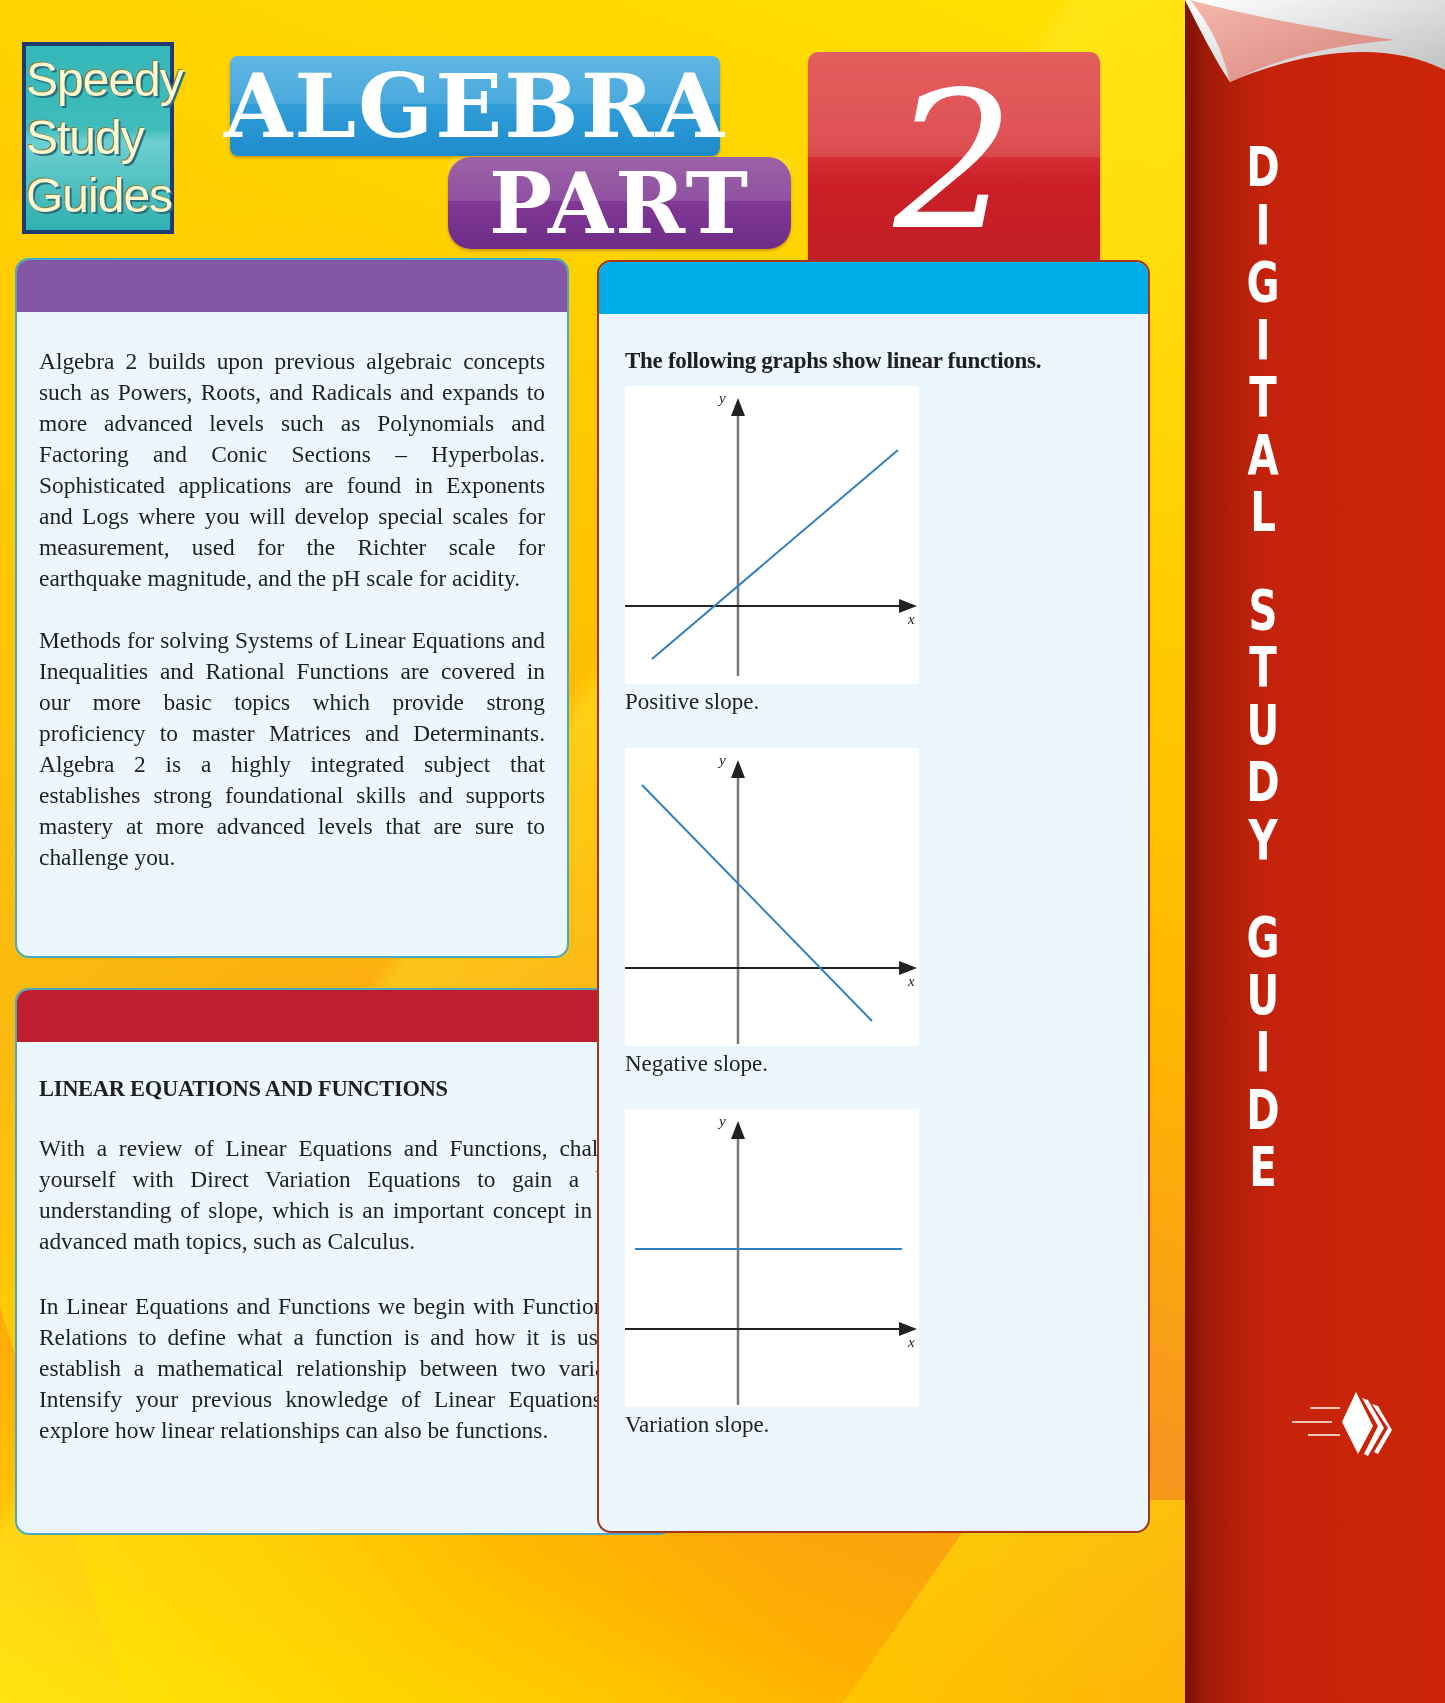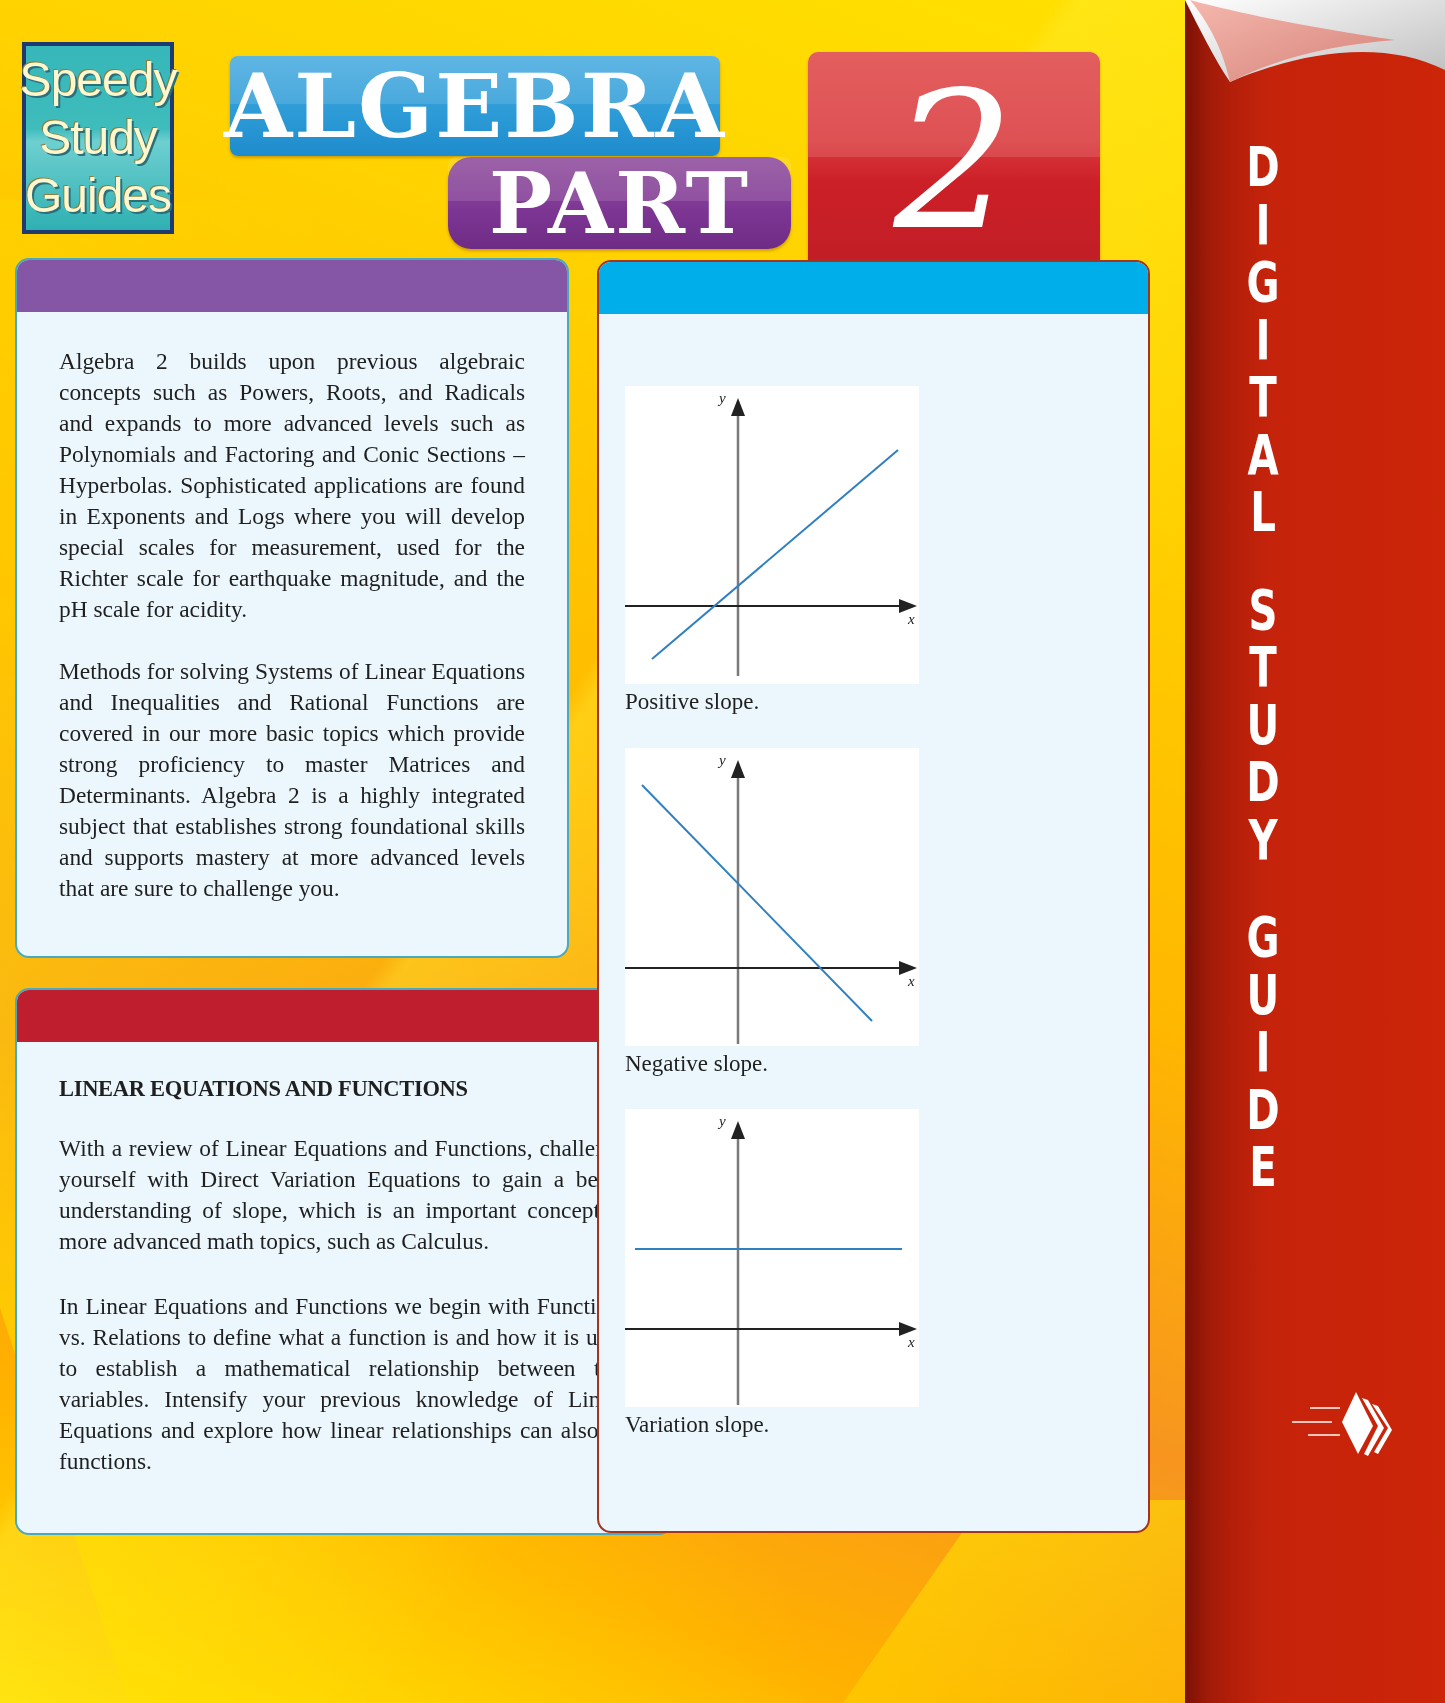--- a/index.html
+++ b/index.html
@@ -14,21 +14,21 @@
     position: absolute; pointer-events: none;
   }
   .ray1 { left: -100px; top: 200px; width: 700px; height: 1600px; background: linear-gradient(90deg, rgba(255,225,0,0.55), rgba(255,200,0,0)); transform: skewX(18deg); }
   .ray2 { left: 880px; top: 1500px; width: 500px; height: 300px; background: linear-gradient(160deg, rgba(255,230,0,0.6), rgba(255,180,0,0)); transform: skewX(-35deg); }
 
   
   .logo {
     position: absolute; left: 22px; top: 42px; width: 152px; height: 192px;
     background: linear-gradient(180deg, #36b7b9 0%, #3fbcbc 45%, #6ecfd0 52%, #2fb0b2 100%);
     border: 4px solid #1e3a6e; box-sizing: border-box;
-    display: flex; flex-direction: column; align-items: center; justify-content: center;
+    display: flex; flex-direction: column; justify-content: center;
   }
   .logo span {
     font-family: "Liberation Sans", "DejaVu Sans", sans-serif;
     font-size: 48px; line-height: 58px; color: #fdf7cf;
     text-shadow: 2px 2px 0 #2a6f7c, -1px -1px 0 #8a7e3a;
     letter-spacing: -1px;
   }
 
   
   .banner {
@@ -64,21 +64,21 @@
     box-sizing: border-box; overflow: hidden;
   }
   .panel-head { height: 52px; }
   .panel-intro { left: 15px; top: 258px; width: 554px; height: 700px; border: 2px solid #48a9c0; }
   .panel-intro .panel-head { background: #8656a6; }
   .panel-linear { left: 15px; top: 988px; width: 658px; height: 547px; border: 2px solid #48a9c0; }
   .panel-linear .panel-head { background: #be1e2d; }
   .panel-graphs { left: 597px; top: 260px; width: 553px; height: 1273px; border: 2px solid #a3341f; }
   .panel-graphs .panel-head { background: #00aeea; }
 
-  .panel-body { padding: 0 42px; }
+  .panel-body { padding: 0 22px; }
   .para {
     font-size: 23.4px; line-height: 31px; color: #1f1f1f;
     text-align: justify; margin: 0;
   }
   .intro-p1 { margin-top: 34px; }
   .intro-p2 { margin-top: 31px; }
   .section-title {
     font-size: 22.5px; font-weight: bold; color: #1f1f1f; margin: 34px 0 0 0;
     letter-spacing: -0.3px;
   }
@@ -149,20 +149,23 @@
   <div class="panel-head"></div>
   <div class="panel-body">
     <h2 class="section-title">LINEAR EQUATIONS AND FUNCTIONS</h2>
     <p class="para lin-p2">With a review of Linear Equations and Functions, challenge yourself with Direct Variation Equations to gain a better understanding of slope, which is an important concept in more advanced math topics, such as Calculus.</p>
     <p class="para lin-p1">In Linear Equations and Functions we begin with Functions vs. Relations to define what a function is and how it is used to establish a mathematical relationship between two variables. Intensify your previous knowledge of Linear Equations and explore how linear relationships can also be functions.</p>
   </div>
 </div>
 
 <div class="panel panel-graphs">
   <div class="panel-head"></div>
+  <div class="panel-body" style="padding: 0 26px;">
+    <p class="graphs-intro">The following graphs show linear functions.</p>
+  </div>
 
   <div class="graph-block g1">
     <svg class="graph-frame" viewBox="0 0 294 298">
       <rect width="294" height="298" fill="#ffffff"></rect>
       <line x1="113" y1="290" x2="113" y2="25" stroke="#7a7a7a" stroke-width="2.5"></line>
       <polygon points="113,12 106,30 120,30" fill="#222"></polygon>
       <line x1="0" y1="220" x2="282" y2="220" stroke="#222" stroke-width="2"></line>
       <polygon points="292,220 274,213 274,227" fill="#222"></polygon>
       <line x1="27" y1="273" x2="273" y2="64" stroke="#2f7fc1" stroke-width="2"></line>
       <text x="94" y="17" font-size="15" font-style="italic" font-family="Liberation Serif, serif" fill="#222">y</text>

